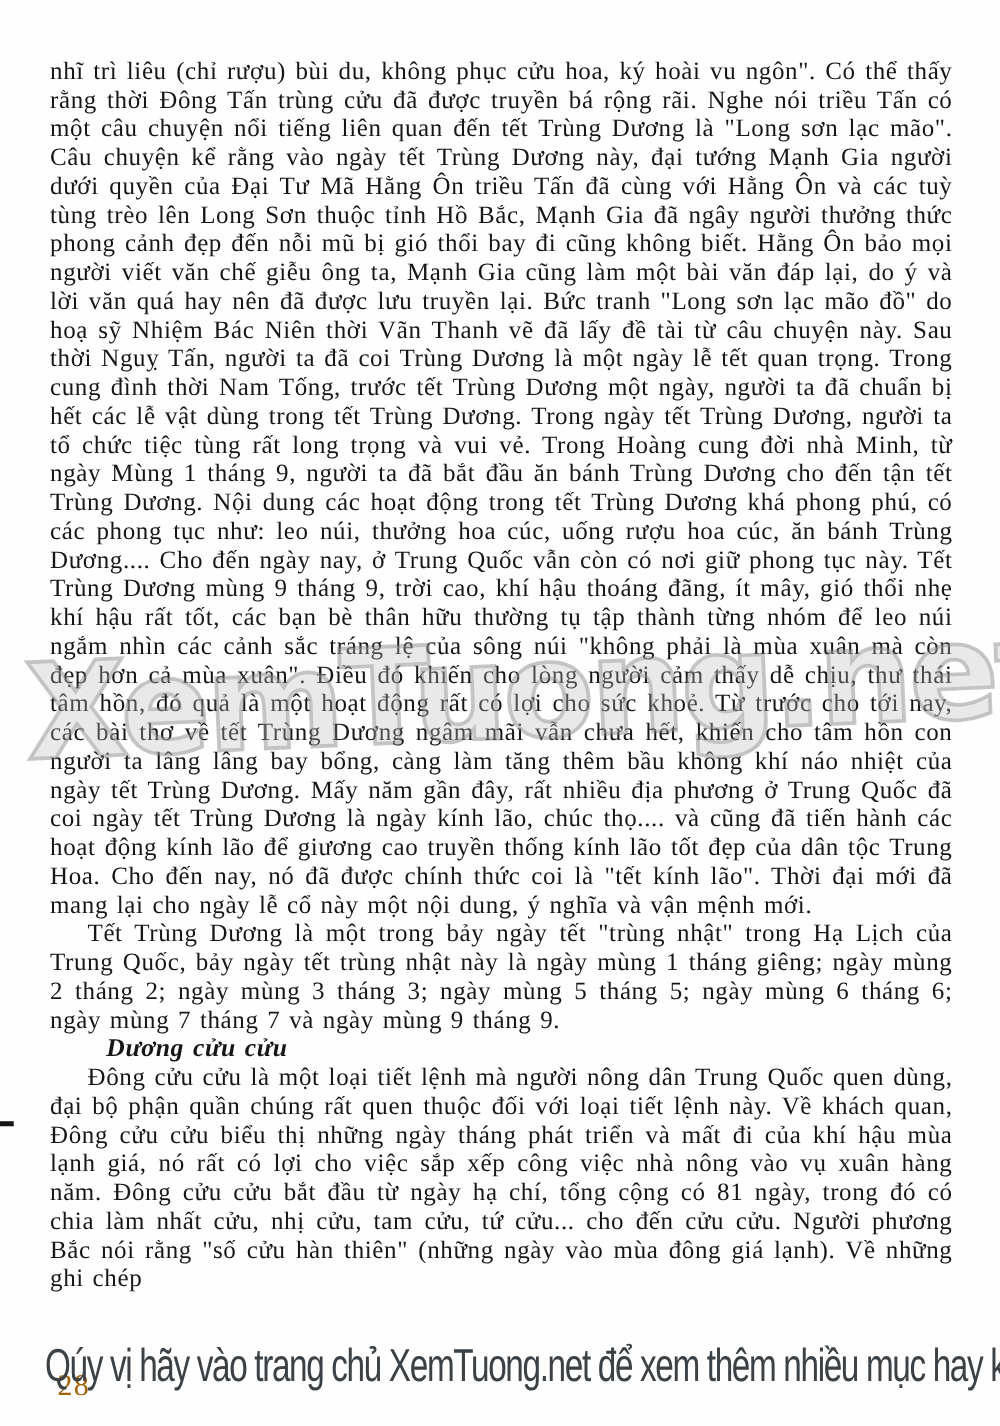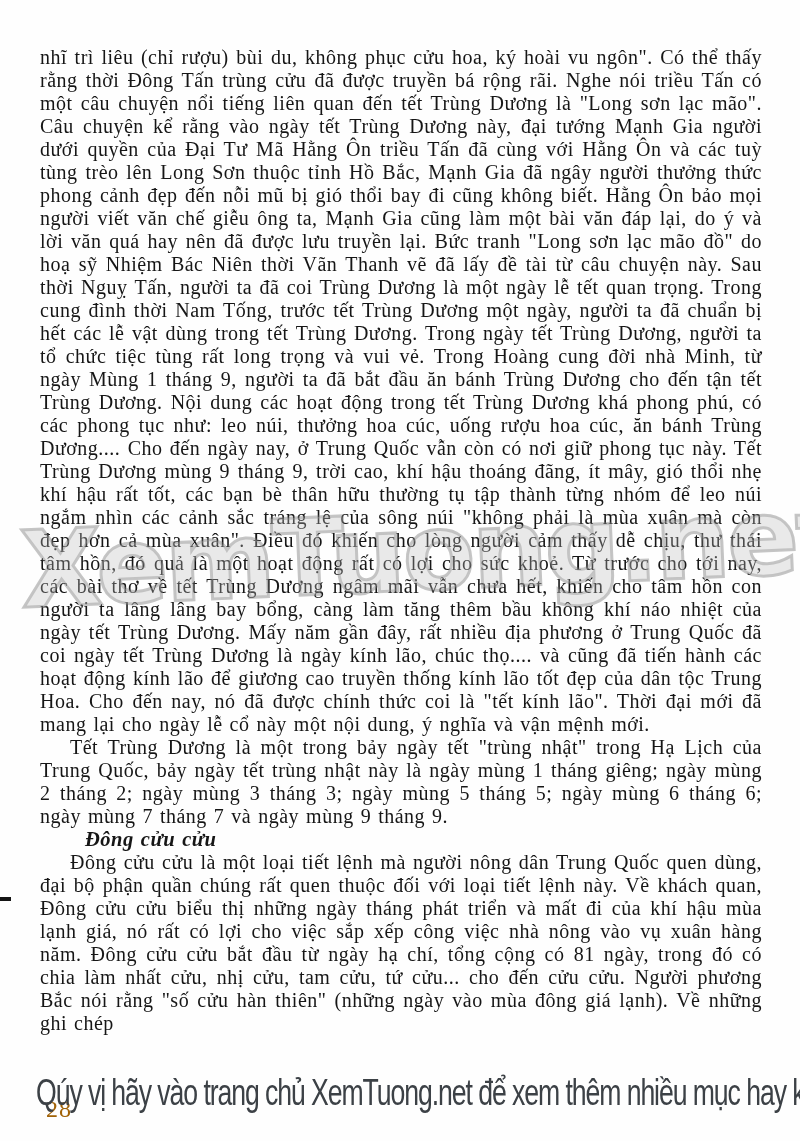--- a/index.html
+++ b/index.html
@@ -84,21 +84,21 @@
   }
 </style>
 </head>
 <body>
 
 <div class="page">
 
   <div class="content">
     <p>nhĩ trì liêu (chỉ rượu) bùi du, không phục cửu hoa, ký hoài vu ngôn". Có thể thấy rằng thời Đông Tấn trùng cửu đã được truyền bá rộng rãi. Nghe nói triều Tấn có một câu chuyện nổi tiếng liên quan đến tết Trùng Dương là "Long sơn lạc mão". Câu chuyện kể rằng vào ngày tết Trùng Dương này, đại tướng Mạnh Gia người dưới quyền của Đại Tư Mã Hằng Ôn triều Tấn đã cùng với Hằng Ôn và các tuỳ tùng trèo lên Long Sơn thuộc tỉnh Hồ Bắc, Mạnh Gia đã ngây người thưởng thức phong cảnh đẹp đến nỗi mũ bị gió thổi bay đi cũng không biết. Hằng Ôn bảo mọi người viết văn chế giễu ông ta, Mạnh Gia cũng làm một bài văn đáp lại, do ý và lời văn quá hay nên đã được lưu truyền lại. Bức tranh "Long sơn lạc mão đồ" do hoạ sỹ Nhiệm Bác Niên thời Vãn Thanh vẽ đã lấy đề tài từ câu chuyện này. Sau thời Nguỵ Tấn, người ta đã coi Trùng Dương là một ngày lễ tết quan trọng. Trong cung đình thời Nam Tống, trước tết Trùng Dương một ngày, người ta đã chuẩn bị hết các lễ vật dùng trong tết Trùng Dương. Trong ngày tết Trùng Dương, người ta tổ chức tiệc tùng rất long trọng và vui vẻ. Trong Hoàng cung đời nhà Minh, từ ngày Mùng 1 tháng 9, người ta đã bắt đầu ăn bánh Trùng Dương cho đến tận tết Trùng Dương. Nội dung các hoạt động trong tết Trùng Dương khá phong phú, có các phong tục như: leo núi, thưởng hoa cúc, uống rượu hoa cúc, ăn bánh Trùng Dương.... Cho đến ngày nay, ở Trung Quốc vẫn còn có nơi giữ phong tục này. Tết Trùng Dương mùng 9 tháng 9, trời cao, khí hậu thoáng đãng, ít mây, gió thổi nhẹ khí hậu rất tốt, các bạn bè thân hữu thường tụ tập thành từng nhóm để leo núi ngắm nhìn các cảnh sắc tráng lệ của sông núi "không phải là mùa xuân mà còn đẹp hơn cả mùa xuân". Điều đó khiến cho lòng người cảm thấy dễ chịu, thư thái tâm hồn, đó quả là một hoạt động rất có lợi cho sức khoẻ. Từ trước cho tới nay, các bài thơ về tết Trùng Dương ngâm mãi vẫn chưa hết, khiến cho tâm hồn con người ta lâng lâng bay bổng, càng làm tăng thêm bầu không khí náo nhiệt của ngày tết Trùng Dương. Mấy năm gần đây, rất nhiều địa phương ở Trung Quốc đã coi ngày tết Trùng Dương là ngày kính lão, chúc thọ.... và cũng đã tiến hành các hoạt động kính lão để giương cao truyền thống kính lão tốt đẹp của dân tộc Trung Hoa. Cho đến nay, nó đã được chính thức coi là "tết kính lão". Thời đại mới đã mang lại cho ngày lễ cổ này một nội dung, ý nghĩa và vận mệnh mới.</p>
     <p class="p-indent">Tết Trùng Dương là một trong bảy ngày tết "trùng nhật" trong Hạ Lịch của Trung Quốc, bảy ngày tết trùng nhật này là ngày mùng 1 tháng giêng; ngày mùng 2 tháng 2; ngày mùng 3 tháng 3; ngày mùng 5 tháng 5; ngày mùng 6 tháng 6; ngày mùng 7 tháng 7 và ngày mùng 9 tháng 9.</p>
-    <p class="heading">Đông cửu cửu</p>
+    <p class="heading">Dương cửu cửu</p>
     <p class="p-indent">Đông cửu cửu là một loại tiết lệnh mà người nông dân Trung Quốc quen dùng, đại bộ phận quần chúng rất quen thuộc đối với loại tiết lệnh này. Về khách quan, Đông cửu cửu biểu thị những ngày tháng phát triển và mất đi của khí hậu mùa lạnh giá, nó rất có lợi cho việc sắp xếp công việc nhà nông vào vụ xuân hàng năm. Đông cửu cửu bắt đầu từ ngày hạ chí, tổng cộng có 81 ngày, trong đó có chia làm nhất cửu, nhị cửu, tam cửu, tứ cửu... cho đến cửu cửu. Người phương Bắc nói rằng "số cửu hàn thiên" (những ngày vào mùa đông giá lạnh). Về những ghi chép</p>
   </div>
 
   <div class="watermark">XemTuong.net</div>
 
   <div class="edge-mark"></div>
 
   <div class="footer"><span>Qúy vị hãy vào trang chủ </span><span>XemTuong.net</span><span> để xem thêm nhiều mục hay khác</span></div>
 
   <div class="pagenum">28</div>

